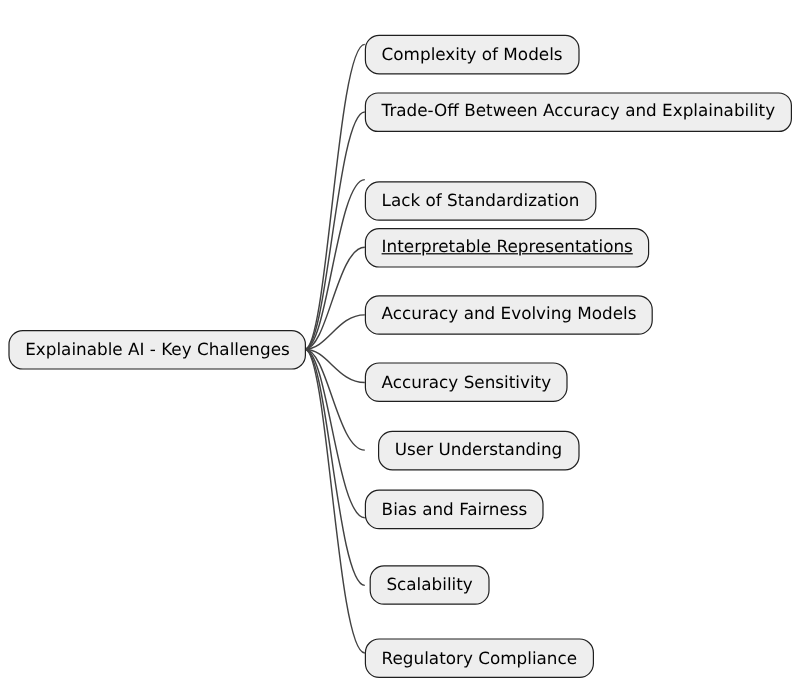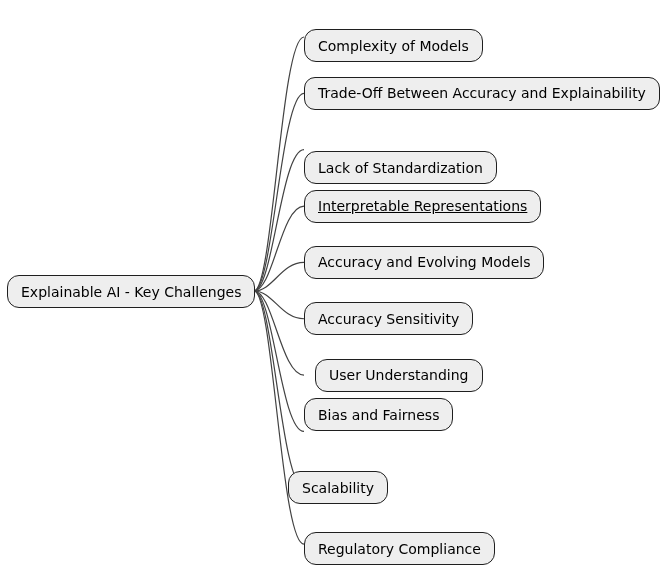--- a/index.html
+++ b/index.html
@@ -79,23 +79,23 @@
       </div>
       <div class="node" style="left: 304px; top: 245.9px;">
         <span>Accuracy and Evolving Models</span>
       </div>
       <div class="node" style="left: 304px; top: 302.25px;">
         <span>Accuracy Sensitivity</span>
       </div>
       <div class="node" style="left: 304px; top: 358.6px; margin-left: 11px;">
         <span>User Understanding</span>
       </div>
-      <div class="node" style="left: 304px; top: 398px;">
+      <div class="node" style="left: 304px; top: 408px;">
         <span>Bias and Fairness</span>
       </div>
-      <div class="node" style="left: 288px; top: 471.3px;">
+      <div class="node" style="left: 308px; top: 471.3px;">
         <span>Scalability</span>
       </div>
       <div class="node" style="left: 304px; top: 532px;">
         <span>Regulatory Compliance</span>
       </div>
     </div>
 </div>
 
 </body></html>

